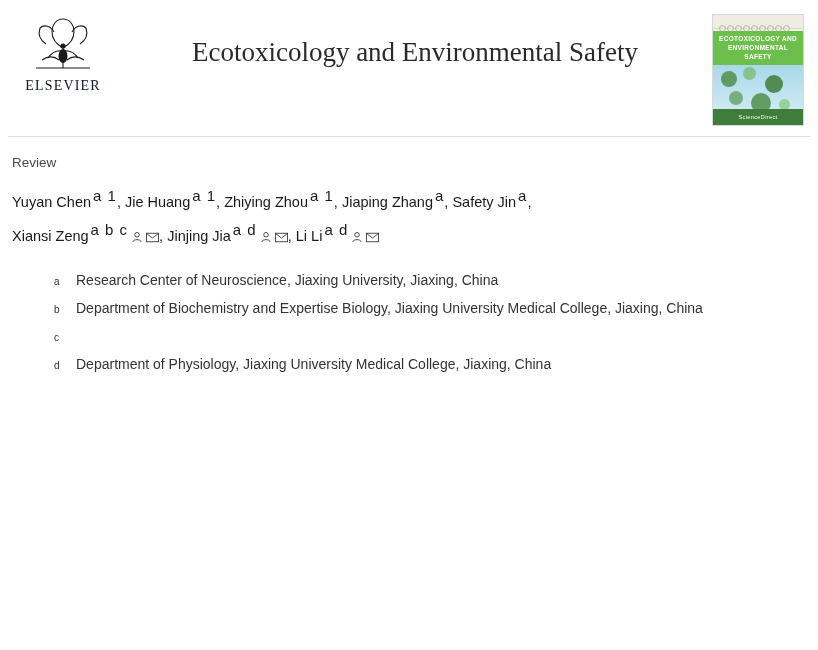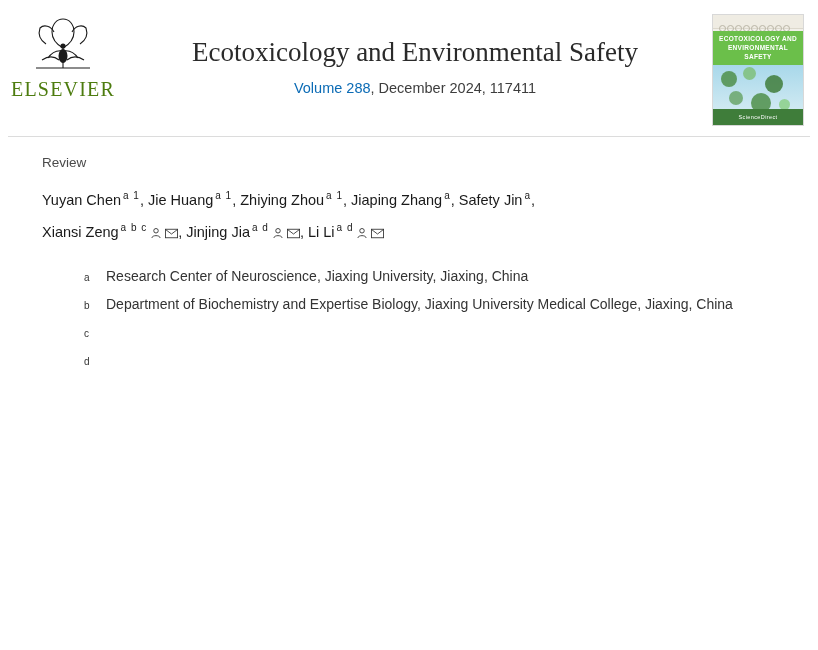--- a/index.html
+++ b/index.html
@@ -27,23 +27,23 @@
   }
   .elsevier-logo {
     width: 110px;
     flex: 0 0 110px;
     text-align: center;
     padding-top: 4px;
   }
   .elsevier-logo svg { display: block; margin: 0 auto; }
   .elsevier-wordmark {
     font-family: "Liberation Serif", serif;
-    font-size: 20px;
+    font-size: 14px;
     letter-spacing: 1.2px;
-    color: #4d7c0f;
+    color: #0f172a;
     margin-top: 2px;
     font-weight: 400;
   }
   .journal-block {
     flex: 1 1 auto;
     text-align: center;
     padding-top: 26px;
   }
   .journal-title {
     font-family: "Liberation Serif", serif;
@@ -130,21 +130,20 @@
     letter-spacing: .4px;
   }
   .rule {
     border-top: 1px solid #dcdcdc;
     margin: 4px 8px 0 8px;
   }
 
   
   .article {
     padding: 18px 12px 0 12px;
-    margin-left: 30px;
   }
   .article-type {
     font-size: 13.5px;
     color: #4a4a4a;
     margin-bottom: 12px;
   }
   .article-title {
     font-family: "Liberation Serif", serif;
     font-size: 34px;
     line-height: 1.32;
@@ -164,21 +163,21 @@
   .author {
     display: inline;
     white-space: nowrap;
   }
   .author-name {
     text-underline-offset: 3px;
     text-decoration-color: #9a9a9a;
     cursor: pointer;
   }
   .sup {
-    font-size: 10px;
+    font-size: 15px;
     vertical-align: super;
     letter-spacing: 1px;
     padding-left: 2px;
     text-align: right;
   }
   .icon-inline {
     display: inline-block;
     vertical-align: -2px;
     margin-left: 3px;
     cursor: pointer;
@@ -233,23 +232,20 @@
         <g fill="#1a1a1a">
           <ellipse cx="37" cy="42" rx="4.5" ry="7"></ellipse>
           <circle cx="37" cy="32" r="2.6"></circle>
         </g>
       </svg>
       <div class="elsevier-wordmark">ELSEVIER</div>
     </div>
 
     <div class="journal-block">
       <div class="journal-title">Ecotoxicology and Environmental Safety</div>
-      <div class="journal-issue">
-        <a class="vol-link" href="#">Volume 288</a><span>, December 2024, 117411</span>
-      </div>
     </div>
 
     <div class="cover">
       <div class="cover-img">
         <div class="cover-top"></div>
         <div class="cover-ring">
           <span></span><span></span><span></span><span></span><span></span><span></span><span></span><span></span><span></span>
         </div>
         <div class="cover-band">ECOTOXICOLOGY AND ENVIRONMENTAL SAFETY</div>
         <div class="cover-art">
@@ -315,17 +311,18 @@
       </div>
       <div class="aff-row">
         <div class="aff-label">b</div>
         <div class="aff-text">Department of Biochemistry and Expertise Biology, Jiaxing University Medical College, Jiaxing, China</div>
       </div>
       <div class="aff-row">
         <div class="aff-label">c</div>
       </div>
       <div class="aff-row">
         <div class="aff-label">d</div>
+        <div class="aff-text">Department of Physiology, Jiaxing University Medical College, Jiaxing, China</div>
       </div>
     </div>
   </div>
 
 </div>
 
 </body></html>

